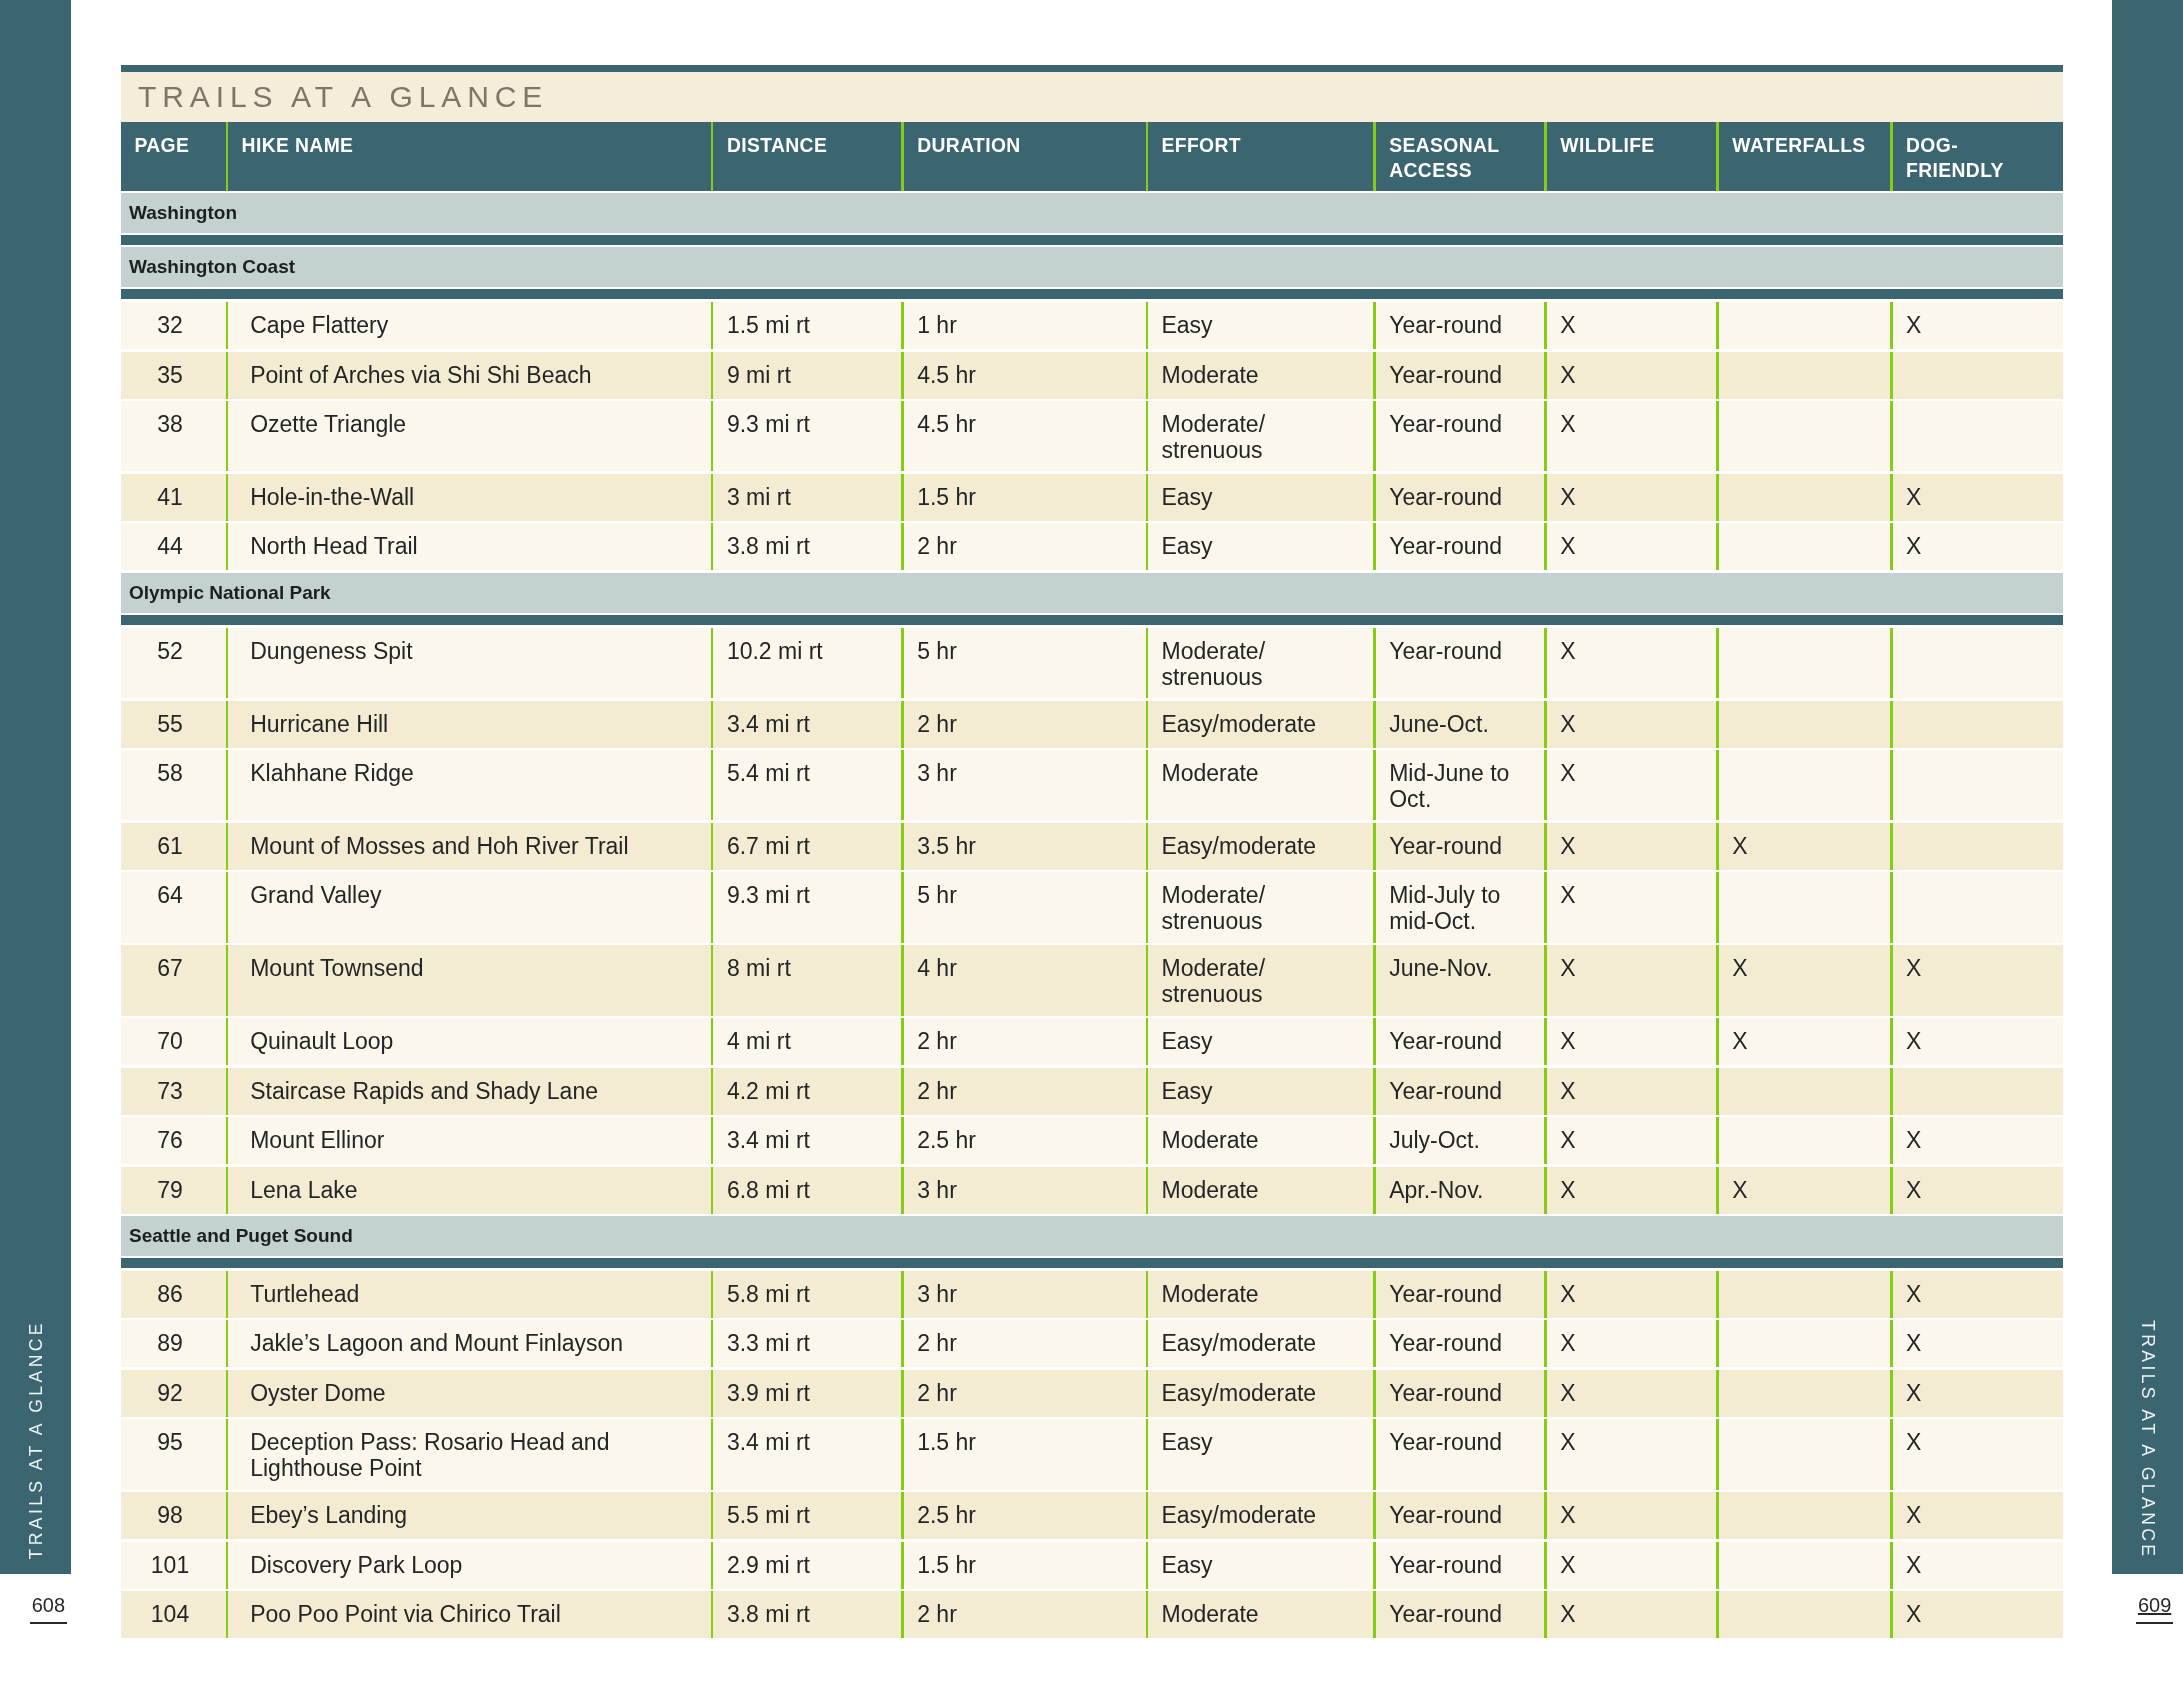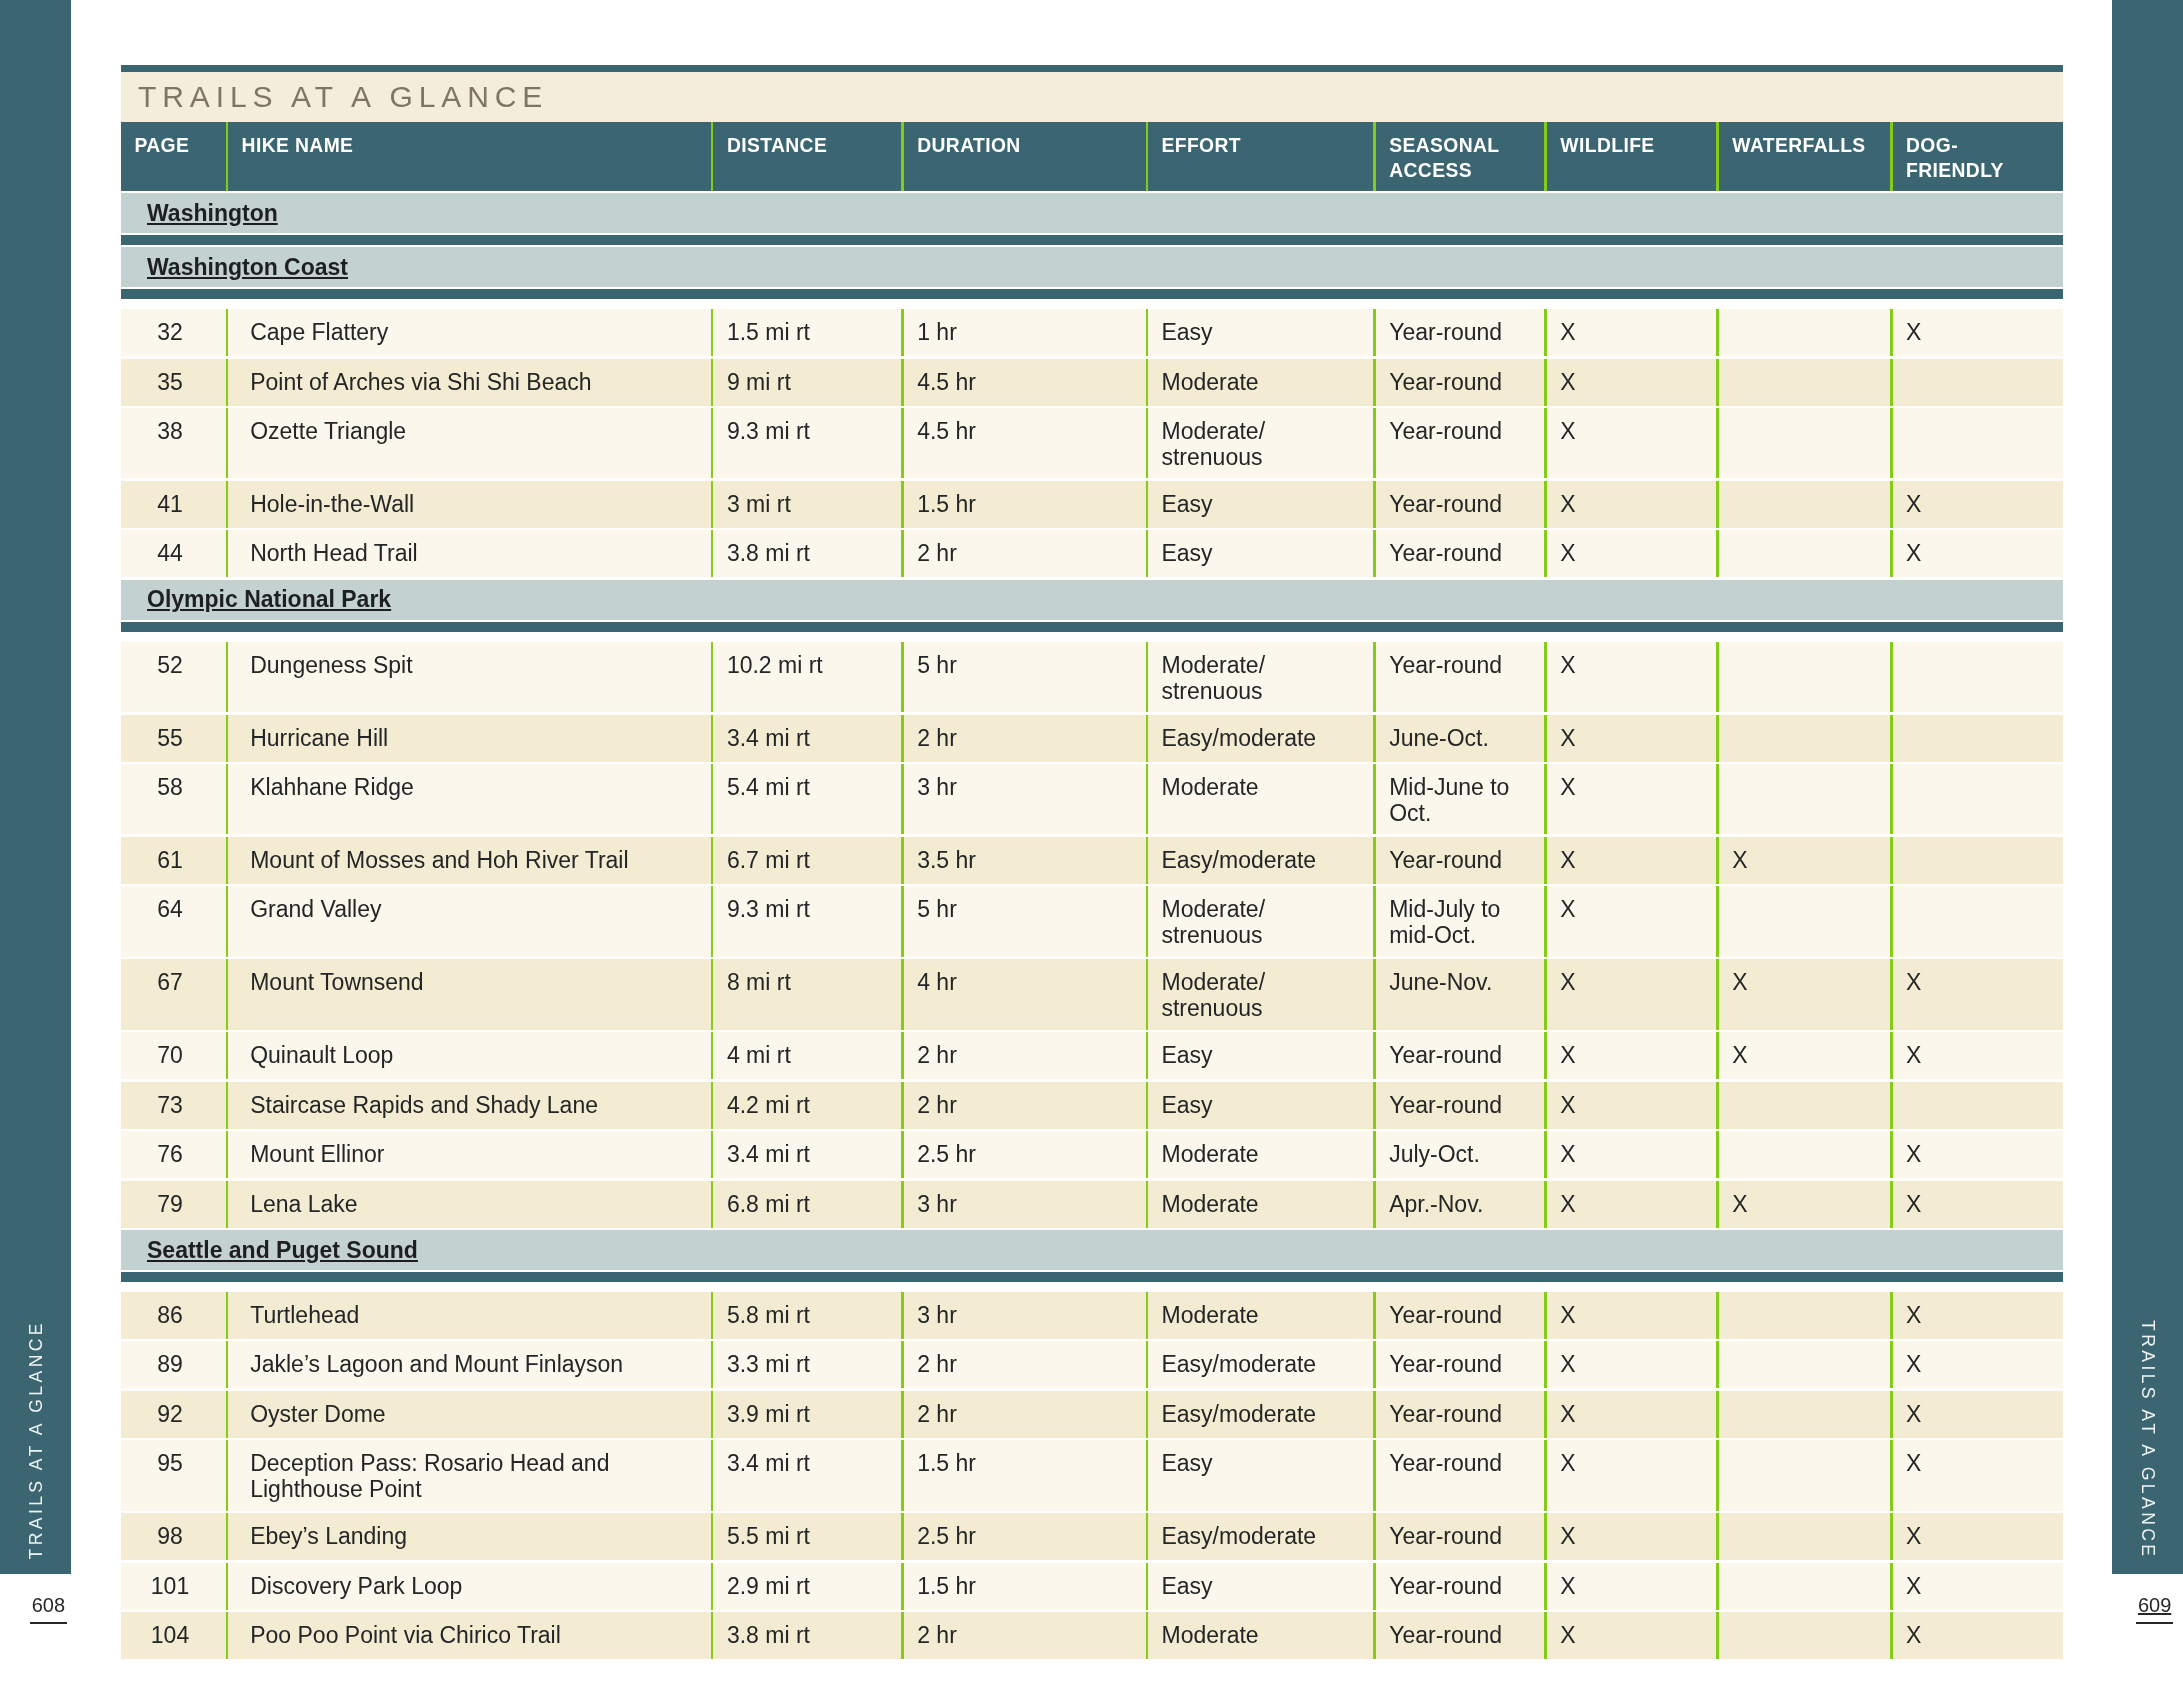--- a/index.html
+++ b/index.html
@@ -41,23 +41,23 @@
   }
   .thead .th{
     background:#3b6570;color:#ffffff;font-weight:700;font-size:19.3px;
     letter-spacing:0.4px;line-height:25px;padding:11px 6.7px 8.4px 13.4px;
     height:69px;box-sizing:border-box;white-space:pre-line;text-transform:uppercase;
   }
   .tbody{display:flex;flex-direction:column;background:#ffffff;}
   .band{
     margin-top:2.5px;height:40px;background:#c3d1d1;display:flex;align-items:center;
   }
-  .band .band-label{font-weight:700;font-size:23px;padding-left:26px;color:#1d1f20;text-decoration:underline;}
+  .band .band-label{font-weight:700;font-size:19px;padding-left:8px;color:#1d1f20;}
   .rule{margin-top:1.7px;height:10px;background:#3b6570;}
-  .rows{display:flex;flex-direction:column;row-gap:2.5px;background:#ffffff;margin-top:10px;}
+  .rows{display:flex;flex-direction:column;row-gap:2.5px;background:#ffffff;margin-top:3px;}
   .trow .td{
     font-size:23px;line-height:26px;box-sizing:border-box;
     padding:10px 8.4px 8.4px 13.4px;white-space:pre-line;min-height:47px;
   }
   .trow .td.c0{text-align:center;padding-left:0;padding-right:6.7px;}
   .trow .td.c1{padding-left:22px;}
   .trow.light .td{background:#fbf7ec;}
   .trow.tan .td{background:#f4ecd2;}
 </style>
 </head>

